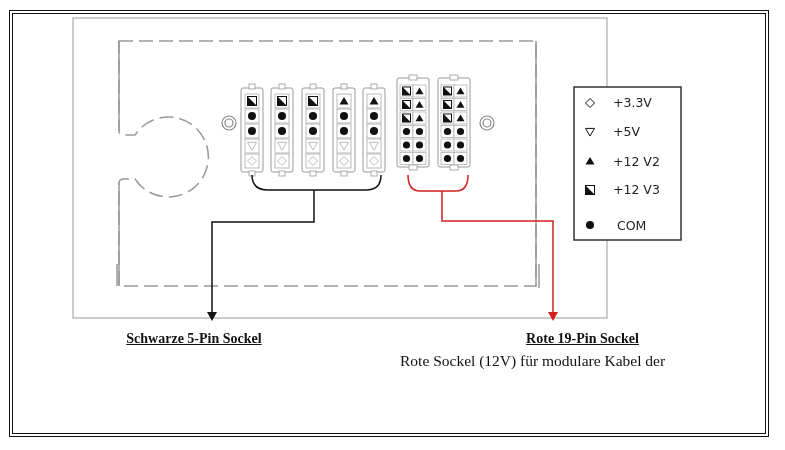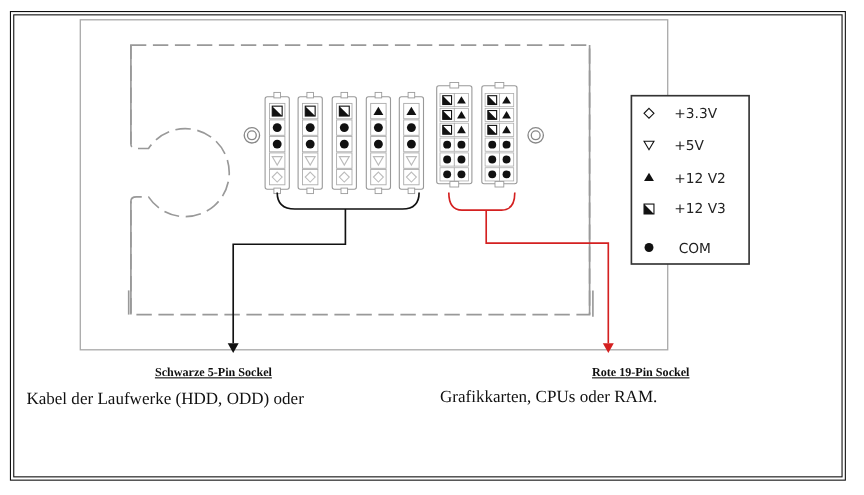--- a/index.html
+++ b/index.html
@@ -1,20 +1,20 @@
 <!DOCTYPE html>
 <html><head>
 <meta charset="utf-8">
 <style>
   html, body { margin:0; padding:0; background:#ffffff; }
   body { width:785px; height:450px; position:relative; overflow:hidden; font-family:"Liberation Serif", serif; }
   #frame { position:absolute; left:9px; top:10px; width:760px; height:427px; box-sizing:border-box; border:4px double #111; }
   #diagram { position:absolute; left:0; top:0; }
   .caption { position:absolute; font-size:15.5px; color:#111; line-height:24px; }
-  .caption .title { font-weight:bold; text-decoration:underline; text-align:center; font-size:11px; }
+  .caption .title { font-weight:bold; text-decoration:underline; text-align:center; font-size:14px; }
   #cap-left { left:24px; top:327px; width:370px; }
   #cap-left .title { width:340px; }
   #cap-right { left:400px; top:327px; width:360px; line-height:20px; }
   #cap-right .title { width:365px; line-height:24px; }
   .legend-text { font-family:"DejaVu Sans", sans-serif; font-size:12.5px; fill:#222; }
 </style>
 </head>
 <body>
 
 <div id="frame"></div>
@@ -315,19 +315,18 @@
     <text class="legend-text" x="613" y="107">+3.3V</text>
     <text class="legend-text" x="613" y="136">+5V</text>
     <text class="legend-text" x="613" y="166">+12 V2</text>
     <text class="legend-text" x="613" y="194">+12 V3</text>
     <text class="legend-text" x="617" y="230">COM</text>
   </g>
 </svg>
 
 <div class="caption" id="cap-left">
   <div class="title">Schwarze 5-Pin Sockel</div>
-  <div>Kabel der Laufwerke (HDD, ODD) oder</div>
 </div>
 
 <div class="caption" id="cap-right">
   <div class="title">Rote 19-Pin Sockel</div>
-  <div>Grafikkarten, CPUs oder RAM.</div>
+  <div>Rote Sockel (12V) für modulare Kabel der</div>
 </div>
 
 </body></html>

